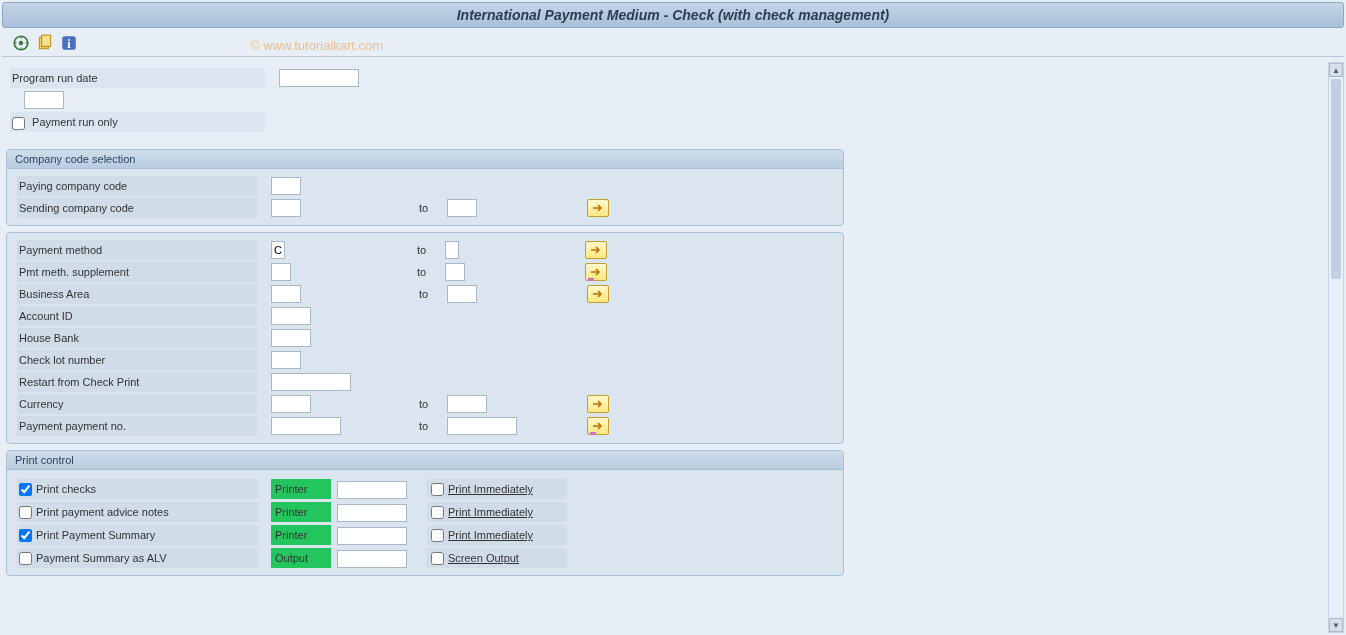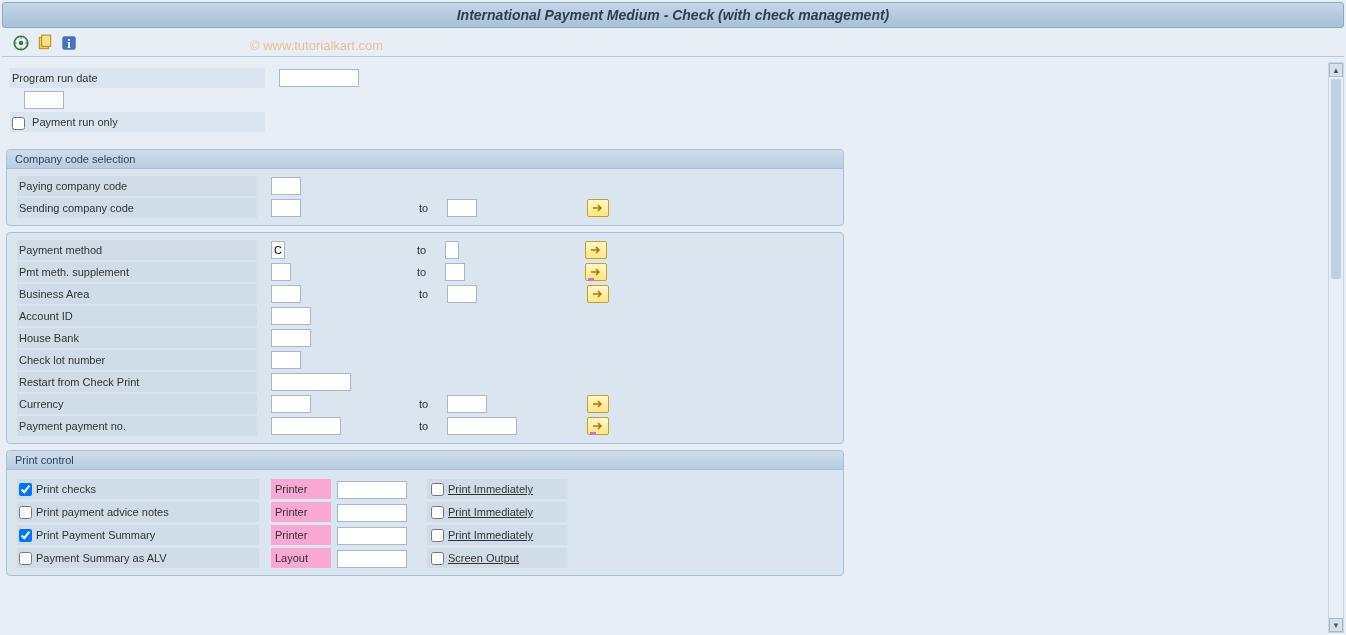--- a/index.html
+++ b/index.html
@@ -163,21 +163,21 @@
       display: flex;
       align-items: center;
       width: 242px;
       background: #d0dce8;
       height: 20px;
       padding-left: 2px;
     }
     .check-row .printer-label {
       margin-left: 12px;
       width: 60px;
-      background: #f9a8d4;
+      background: #22c55e;
       height: 20px;
       line-height: 20px;
       padding-left: 4px;
     }
     .check-row .imm-label {
       display: flex;
       align-items: center;
       margin-left: 20px;
       background: #d0dce8;
       height: 20px;
@@ -378,21 +378,21 @@
           <div class="imm-label">
             <input type="checkbox" class="checkbox" style="">
             <span>Print Immediately</span>
           </div>
         </div>
         <div class="check-row">
           <div class="cb-label">
             <input type="checkbox" class="checkbox" style="">
             <span>Payment Summary as ALV</span>
           </div>
-          <div class="printer-label">Layout</div>
+          <div class="printer-label">Output</div>
           <input class="input" style="width: 70px; margin-left: 6px;">
           <div class="imm-label">
             <input type="checkbox" class="checkbox" style="">
             <span>Screen Output</span>
           </div>
         </div>
       </div>
   </div>
 
 </div>

